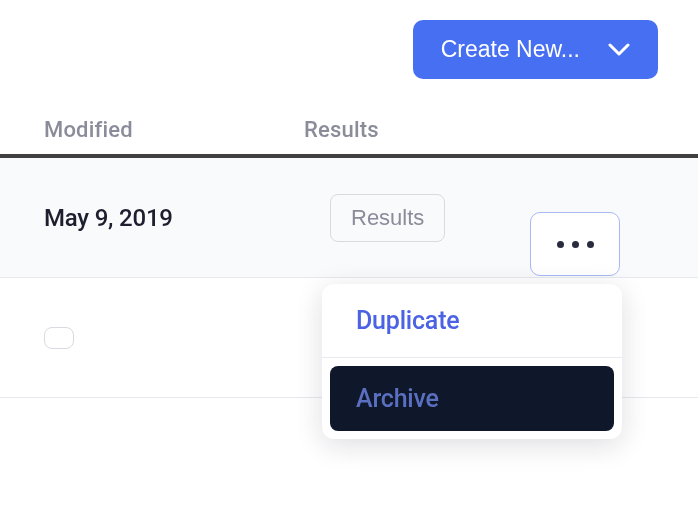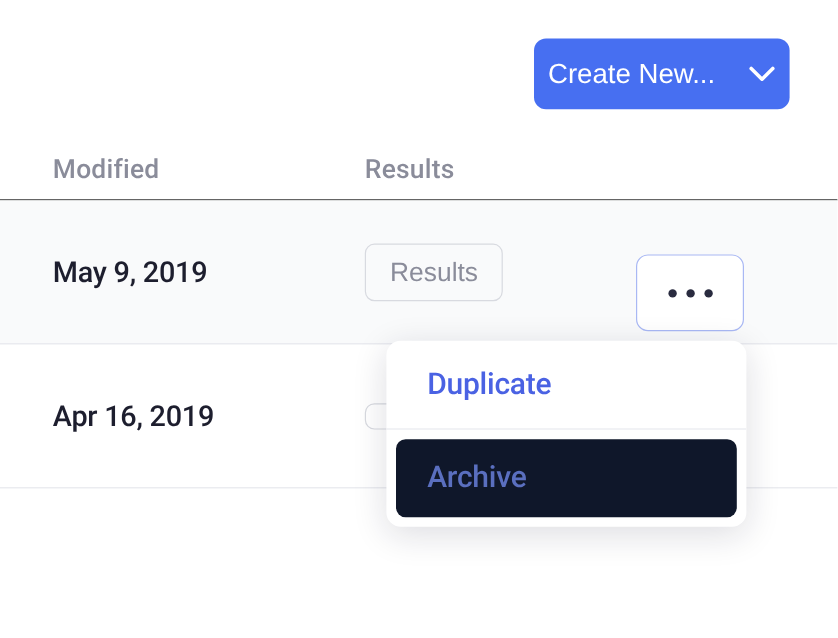--- a/index.html
+++ b/index.html
@@ -18,36 +18,35 @@
     .header-area {
       padding: 20px 40px 20px 40px;
       display: flex;
       justify-content: flex-end;
     }
     .create-new-btn {
       background: #476ff1;
       color: #fff;
       border: none;
       border-radius: 10px;
-      padding: 16px 12px;
+      padding: 16px 28px;
       font-size: 23px;
       font-weight: 400;
       display: flex;
       align-items: center;
       gap: 28px;
       cursor: pointer;
-      margin-top: 12px;
     }
     .create-new-btn .chevron {
       display: inline-flex;
     }
     .table-header {
       display: flex;
       padding: 18px 0 12px 44px;
-      border-bottom: 1px solid #404040;
+      border-bottom: 4px solid #404040;
     }
     .th {
       font-size: 22px;
       font-weight: 500;
       color: #8a8c9a;
       letter-spacing: 0.2px;
     }
     .th-modified {
       width: 260px;
     }
@@ -56,20 +55,21 @@
     }
     .table-row {
       display: flex;
       align-items: center;
       padding: 22px 0 22px 44px;
       border-bottom: 1px solid #e7e8ed;
       min-height: 120px;
     }
     .row-selected {
       background: #f9fafb;
+      gap: 26px;
     }
     .cell-modified {
       width: 260px;
       font-size: 24px;
       font-weight: 500;
       color: #1d1e2e;
       letter-spacing: -0.2px;
     }
     .cell-results {
       display: flex;
@@ -174,21 +174,20 @@
   </div>
 </div>
 
 <button class="more-btn">
   <span class="dot"></span>
   <span class="dot"></span>
   <span class="dot"></span>
 </button>
 
 <div class="table-row">
-  <div class="cell-modified">Apr 16, 2019</div>
   <div class="cell-results">
     <button class="row2-results-btn"></button>
   </div>
 </div>
 
 <div class="dropdown">
   <div class="dropdown-item">Duplicate</div>
   <div class="dropdown-divider"></div>
   <div class="dropdown-item hovered">Archive</div>
 </div>

